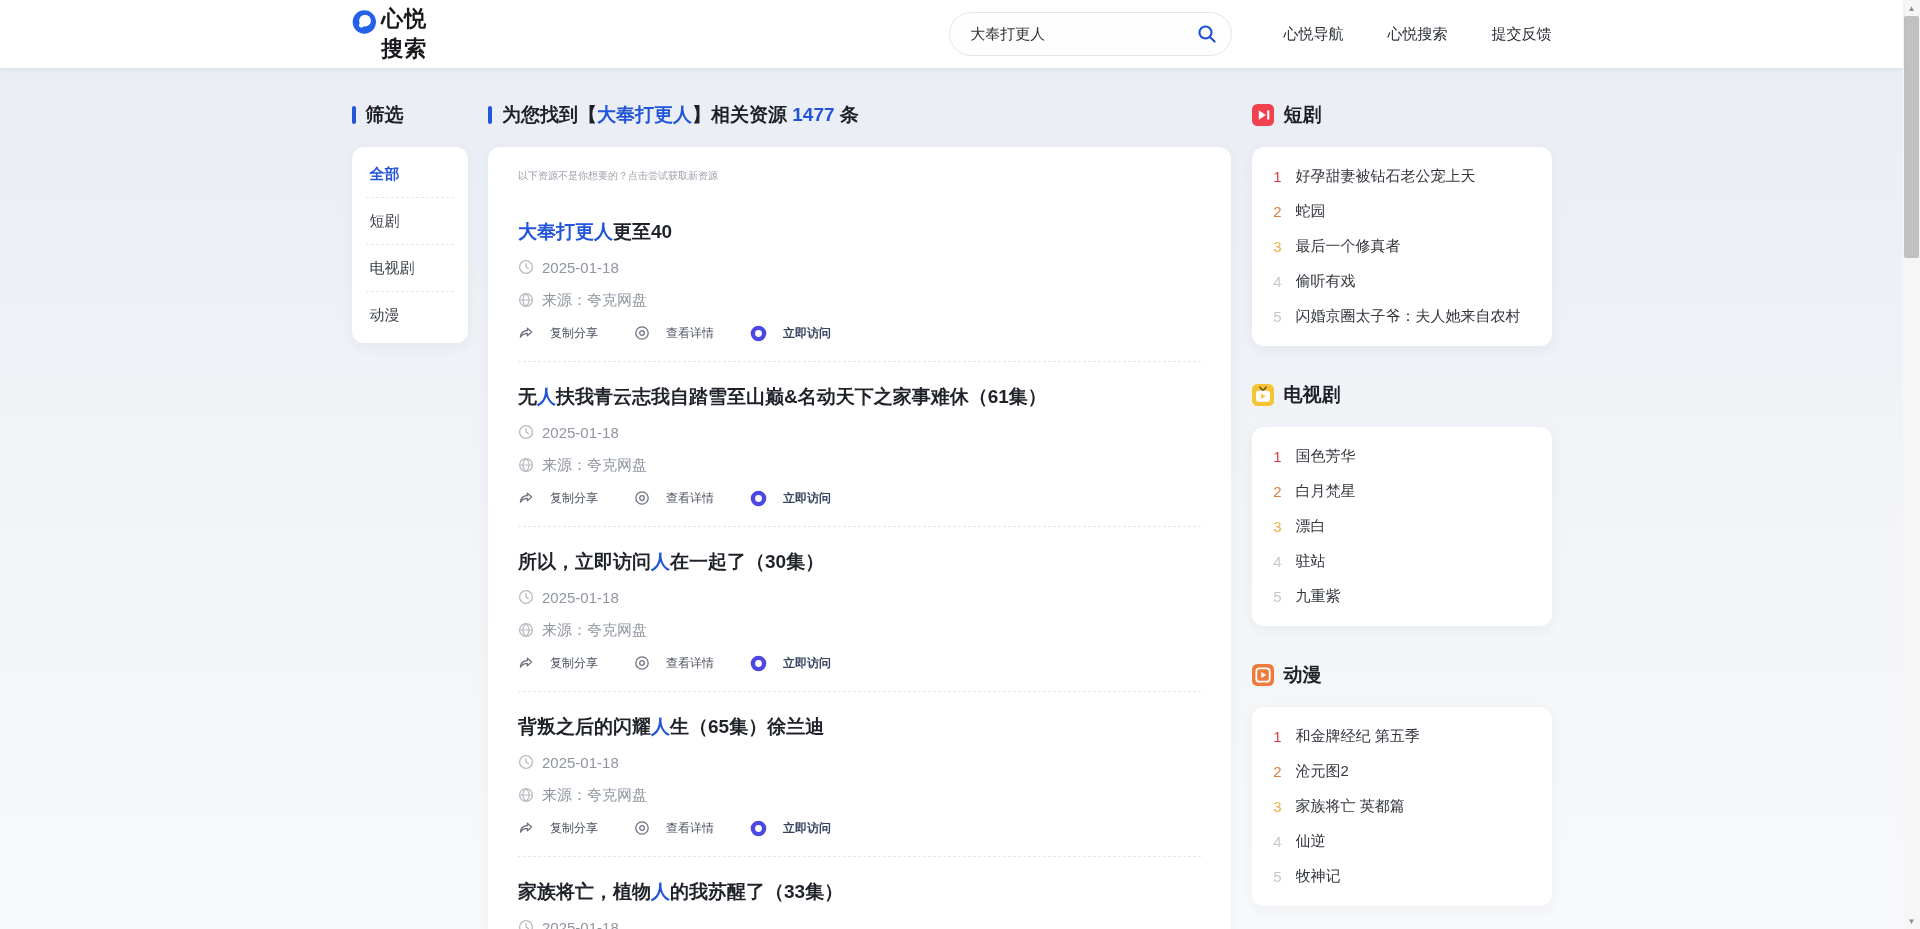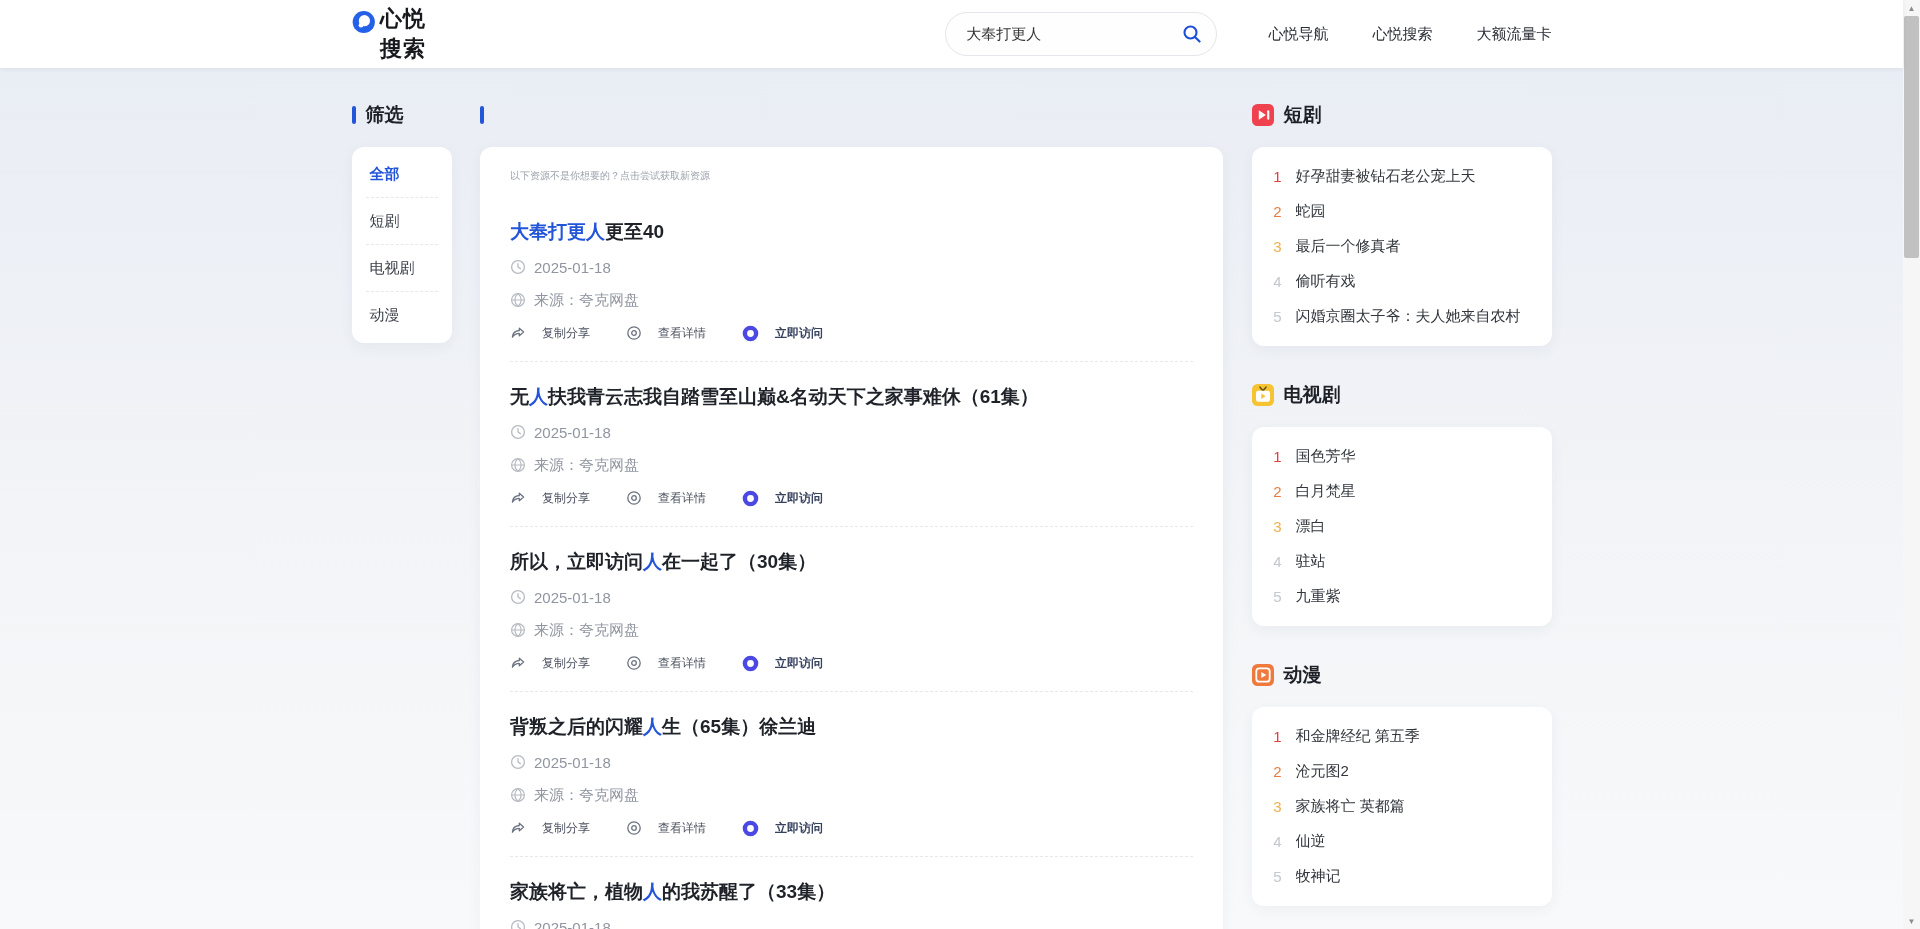--- a/index.html
+++ b/index.html
@@ -26,21 +26,21 @@
   .search-box input{
     border:none; outline:none; background:transparent; flex:1; font-size:15px; color:#333;
     font-family:inherit;
   }
   .search-btn{ border:none; background:transparent; width:36px; height:36px; display:flex; align-items:center; justify-content:center; cursor:pointer; }
   .top-nav{ margin-left:52px; display:flex; gap:44px; }
   .top-nav a{ font-size:15px; color:#2b2f36; text-decoration:none; white-space:nowrap; cursor:pointer; }
 
   
   .container{ width:1200px; margin:0 auto; padding-top:36px; display:flex; justify-content:space-between; align-items:flex-start; }
-  .col-filter{ width:100px; }
+  .col-filter{ width:116px; }
   .col-main{ width:743px; }
   .col-rank{ width:300px; }
 
   .section-head{ display:flex; align-items:center; gap:10px; height:22px; margin-bottom:21px; }
   .bar{ width:4px; height:18px; background:#2355d8; border-radius:2px; }
   .section-title{ font-size:19px; font-weight:bold; color:#1d2127; }
 
   .card{ background:#fff; border-radius:12px; box-shadow:0 4px 14px rgba(30,50,90,.05); }
 
   
@@ -109,21 +109,21 @@
           <svg width="22" height="22" viewBox="0 0 22 22">
             <circle cx="9.5" cy="9.5" r="6" fill="none" stroke="#1d4ed8" stroke-width="2.1"></circle>
             <path d="M14.2 14.2L18.6 18.6" stroke="#1d4ed8" stroke-width="2.1" stroke-linecap="round"></path>
           </svg>
         </button>
       </div>
 
       <nav class="top-nav">
         <a>心悦导航</a>
         <a>心悦搜索</a>
-        <a>大额流量卡</a>
+        <a>提交反馈</a>
       </nav>
     </div>
   </header>
 
   <div class="container">
 
     <div class="col-filter">
       <div class="section-head">
         <span class="bar"></span>
         <h3 class="section-title">筛选</h3>
@@ -132,20 +132,21 @@
         <a class="filter-item active">全部</a>
         <a class="filter-item">短剧</a>
         <a class="filter-item">电视剧</a>
         <a class="filter-item">动漫</a>
       </div>
     </div>
 
     <div class="col-main">
       <div class="results-head">
         <span class="bar"></span>
+        <h1 class="results-title"><span>为您找到【</span><span class="kw">大奉打更人</span><span>】相关资源 </span><span class="count">1477</span><span> 条</span></h1>
       </div>
 
       <div class="card results-card">
         <a class="refresh-tip">以下资源不是你想要的？点击尝试获取新资源</a>
         <div>
   <article class="result-item">
     <h2 class="result-title"><span class="kw">大奉打更人</span><span>更至40</span></h2>
     <div class="meta-row">
       <svg width="16" height="16" viewBox="0 0 16 16">
         <circle cx="8" cy="8" r="6.4" fill="none" stroke="currentColor" stroke-width="1.3"></circle>

